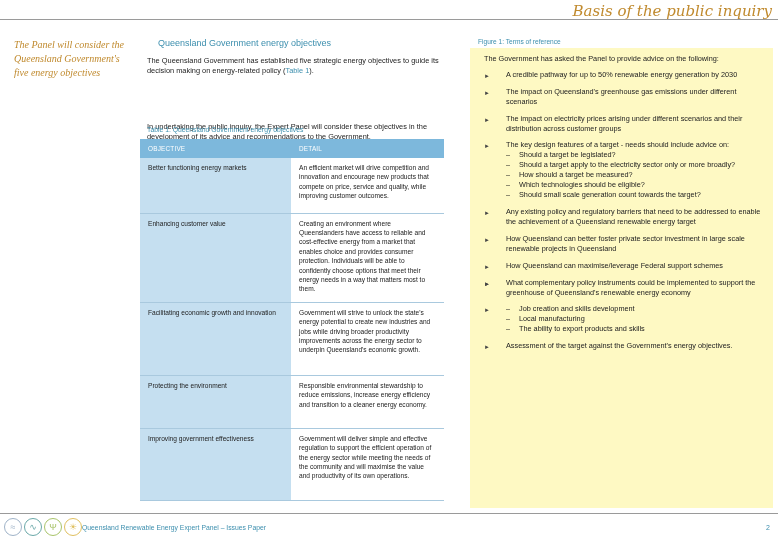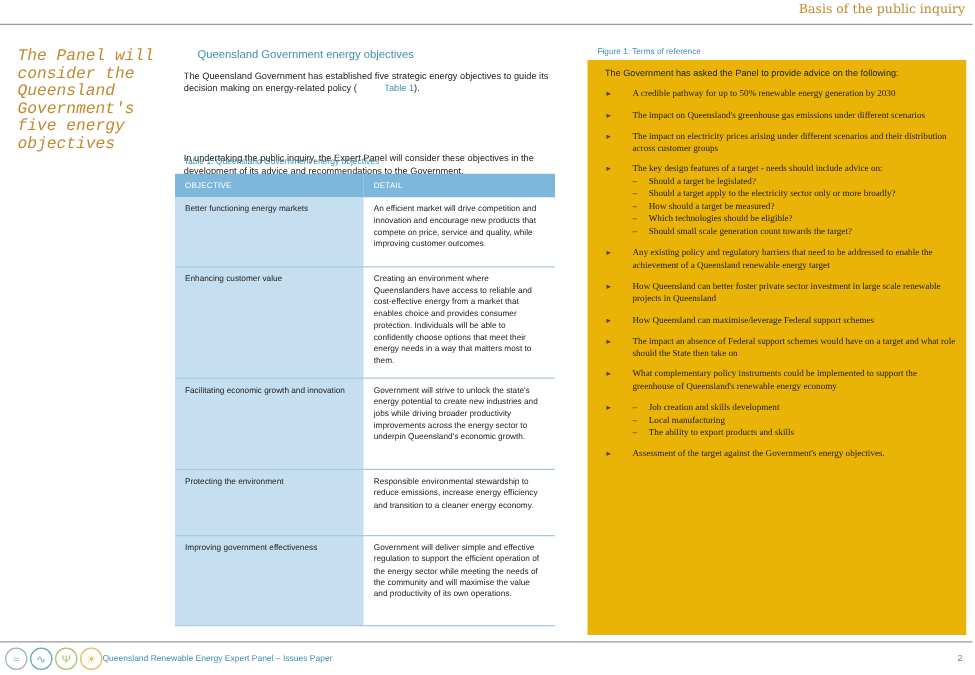--- a/index.html
+++ b/index.html
@@ -1,40 +1,40 @@
 <!DOCTYPE html>
 <html><head>
 <meta charset="utf-8">
 <style>
   * { box-sizing: border-box; margin: 0; padding: 0; }
   html, body { width: 780px; height: 540px; background: #ffffff; overflow: hidden; }
   body { position: relative; font-family: "Liberation Sans", sans-serif; color: #222; }
 
   .header-title {
     position: absolute; top: 2px; right: 8px;
-    font-family: "DejaVu Serif", serif; 
-    font-size: 10px; color: #c08a2e;
+    font-family: "DejaVu Serif", serif; font-style: italic;
+    font-size: 15px; color: #c08a2e;
   }
   .header-rule { position: absolute; top: 19px; left: 0; width: 778px; height: 1px; background: #9a9a9a; }
 
   .pull-quote {
     position: absolute; left: 14px; top: 38px; width: 110px;
-    font-family: Liberation Mono, monospace; font-style: italic;
-    font-size: 13px; line-height: 14px; color: #c08a2e;
+    font-family: Liberation Serif, serif; font-style: italic;
+    font-size: 10px; line-height: 14px; color: #c08a2e;
   }
 
   .section-heading {
     position: absolute; left: 158px; top: 38px;
     font-size: 9px; color: #3d8fae;
   }
   .para {
     position: absolute; left: 147px; width: 300px;
     font-size: 7.4px; line-height: 10px; color: #222;
   }
-  .para .link { color: #3d8fae; padding-left: 22px; }
+  .para .link { color: #3d8fae; }
   .para1 { top: 56px; }
   .para2 { top: 86px; margin-top: 36px; }
 
   .table-caption {
     position: absolute; left: 147px; top: 126px;
     font-size: 6.8px; color: #3d8fae;
   }
   .obj-table {
     position: absolute; left: 140px; top: 139px; width: 304px;
     border-collapse: collapse; font-size: 6.6px; line-height: 9.4px;
@@ -51,25 +51,25 @@
   .obj-table tr.r2 td { height: 73px; }
   .obj-table tr.r3 td { height: 53px; }
   .obj-table tr.r4 td { height: 72px; }
 
   .figure-caption {
     position: absolute; left: 478px; top: 38px;
     font-size: 6.6px; color: #3d8fae;
   }
   .tor-box {
     position: absolute; left: 470px; top: 48px; width: 303px; height: 460px;
-    background: #eab308; padding: 6px 8px 0 14px;
+    background: #fef9c3; padding: 6px 8px 0 14px;
     font-size: 7.3px; line-height: 10px; color: #222;
   }
   .tor-intro { margin-bottom: 6px; }
-  .tor-list { list-style: none; font-family: Liberation Serif, serif; }
+  .tor-list { list-style: none; }
   .tor-item { position: relative; padding-left: 22px; margin-bottom: 6.8px; }
   .tor-item .bullet {
     position: absolute; left: 0; top: 1px; font-size: 6px; color: #444;
   }
   .sub-list { list-style: none; }
   .sub-item { position: relative; padding-left: 13px; }
   .sub-item .dash { position: absolute; left: 0; top: 0; }
 
   .footer-rule { position: absolute; top: 513px; left: 0; width: 778px; height: 1px; background: #9a9a9a; }
   .footer-logos { position: absolute; left: 4px; top: 518px; display: flex; gap: 2px; }
@@ -143,21 +143,21 @@
         <li class="sub-item"><span class="dash">–</span><span>Should a target be legislated?</span></li>
         <li class="sub-item"><span class="dash">–</span><span>Should a target apply to the electricity sector only or more broadly?</span></li>
         <li class="sub-item"><span class="dash">–</span><span>How should a target be measured?</span></li>
         <li class="sub-item"><span class="dash">–</span><span>Which technologies should be eligible?</span></li>
         <li class="sub-item"><span class="dash">–</span><span>Should small scale generation count towards the target?</span></li>
       </ul>
     </li>
     <li class="tor-item"><span class="bullet">►</span><span>Any existing policy and regulatory barriers that need to be addressed to enable the achievement of a Queensland renewable energy target</span></li>
     <li class="tor-item"><span class="bullet">►</span><span>How Queensland can better foster private sector investment in large scale renewable projects in Queensland</span></li>
     <li class="tor-item"><span class="bullet">►</span><span>How Queensland can maximise/leverage Federal support schemes</span></li>
-    <li class="tor-item"><span class="bullet">►</span><span>The impact an absence of Federal support schemes would have on a target and what role should the State then take on</span></li>
+    <li class="tor-item"><span class="bullet">►</span></li>
     <li class="tor-item"><span class="bullet">►</span><span>What complementary policy instruments could be implemented to support the greenhouse of Queensland's renewable energy economy</span></li>
     <li class="tor-item"><span class="bullet">►</span>
       <ul class="sub-list">
         <li class="sub-item"><span class="dash">–</span><span>Job creation and skills development</span></li>
         <li class="sub-item"><span class="dash">–</span><span>Local manufacturing</span></li>
         <li class="sub-item"><span class="dash">–</span><span>The ability to export products and skills</span></li>
       </ul>
     </li>
     <li class="tor-item"><span class="bullet">►</span><span>Assessment of the target against the Government's energy objectives.</span></li>
   </ul>

